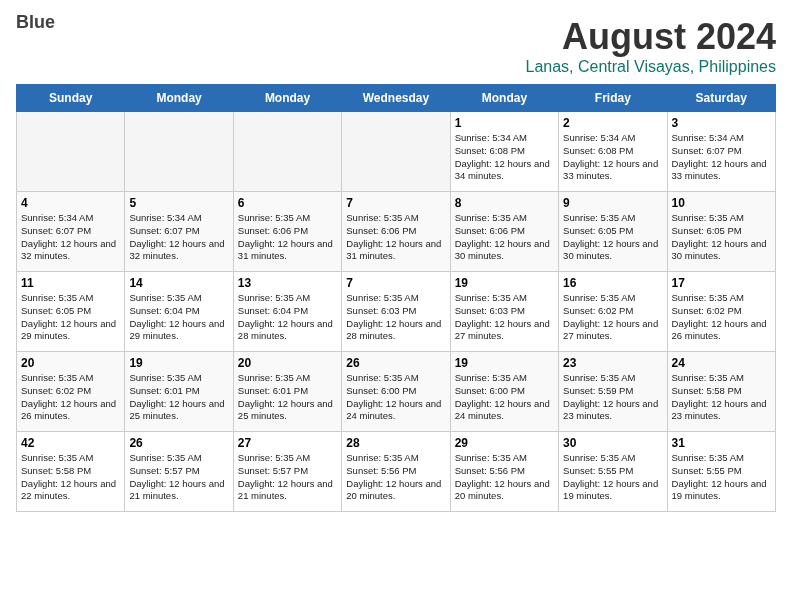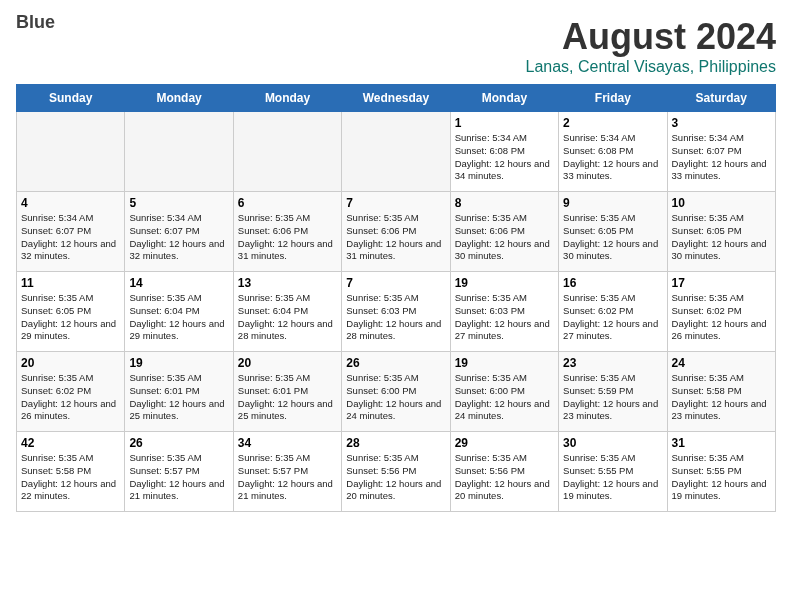--- a/index.html
+++ b/index.html
@@ -212,21 +212,21 @@
       <tr>
         <td>
           <div class="day-number">42</div>
         <div class="day-info">Sunrise: 5:35 AM<br>Sunset: 5:58 PM<br>Daylight: 12 hours and 22 minutes.</div>
         </td>
         <td>
           <div class="day-number">26</div>
         <div class="day-info">Sunrise: 5:35 AM<br>Sunset: 5:57 PM<br>Daylight: 12 hours and 21 minutes.</div>
         </td>
         <td>
-          <div class="day-number">34</div>
+          <div class="day-number">27</div>
         <div class="day-info">Sunrise: 5:35 AM<br>Sunset: 5:57 PM<br>Daylight: 12 hours and 21 minutes.</div>
         </td>
         <td>
           <div class="day-number">28</div>
         <div class="day-info">Sunrise: 5:35 AM<br>Sunset: 5:56 PM<br>Daylight: 12 hours and 20 minutes.</div>
         </td>
         <td>
           <div class="day-number">29</div>
         <div class="day-info">Sunrise: 5:35 AM<br>Sunset: 5:56 PM<br>Daylight: 12 hours and 20 minutes.</div>
         </td>

